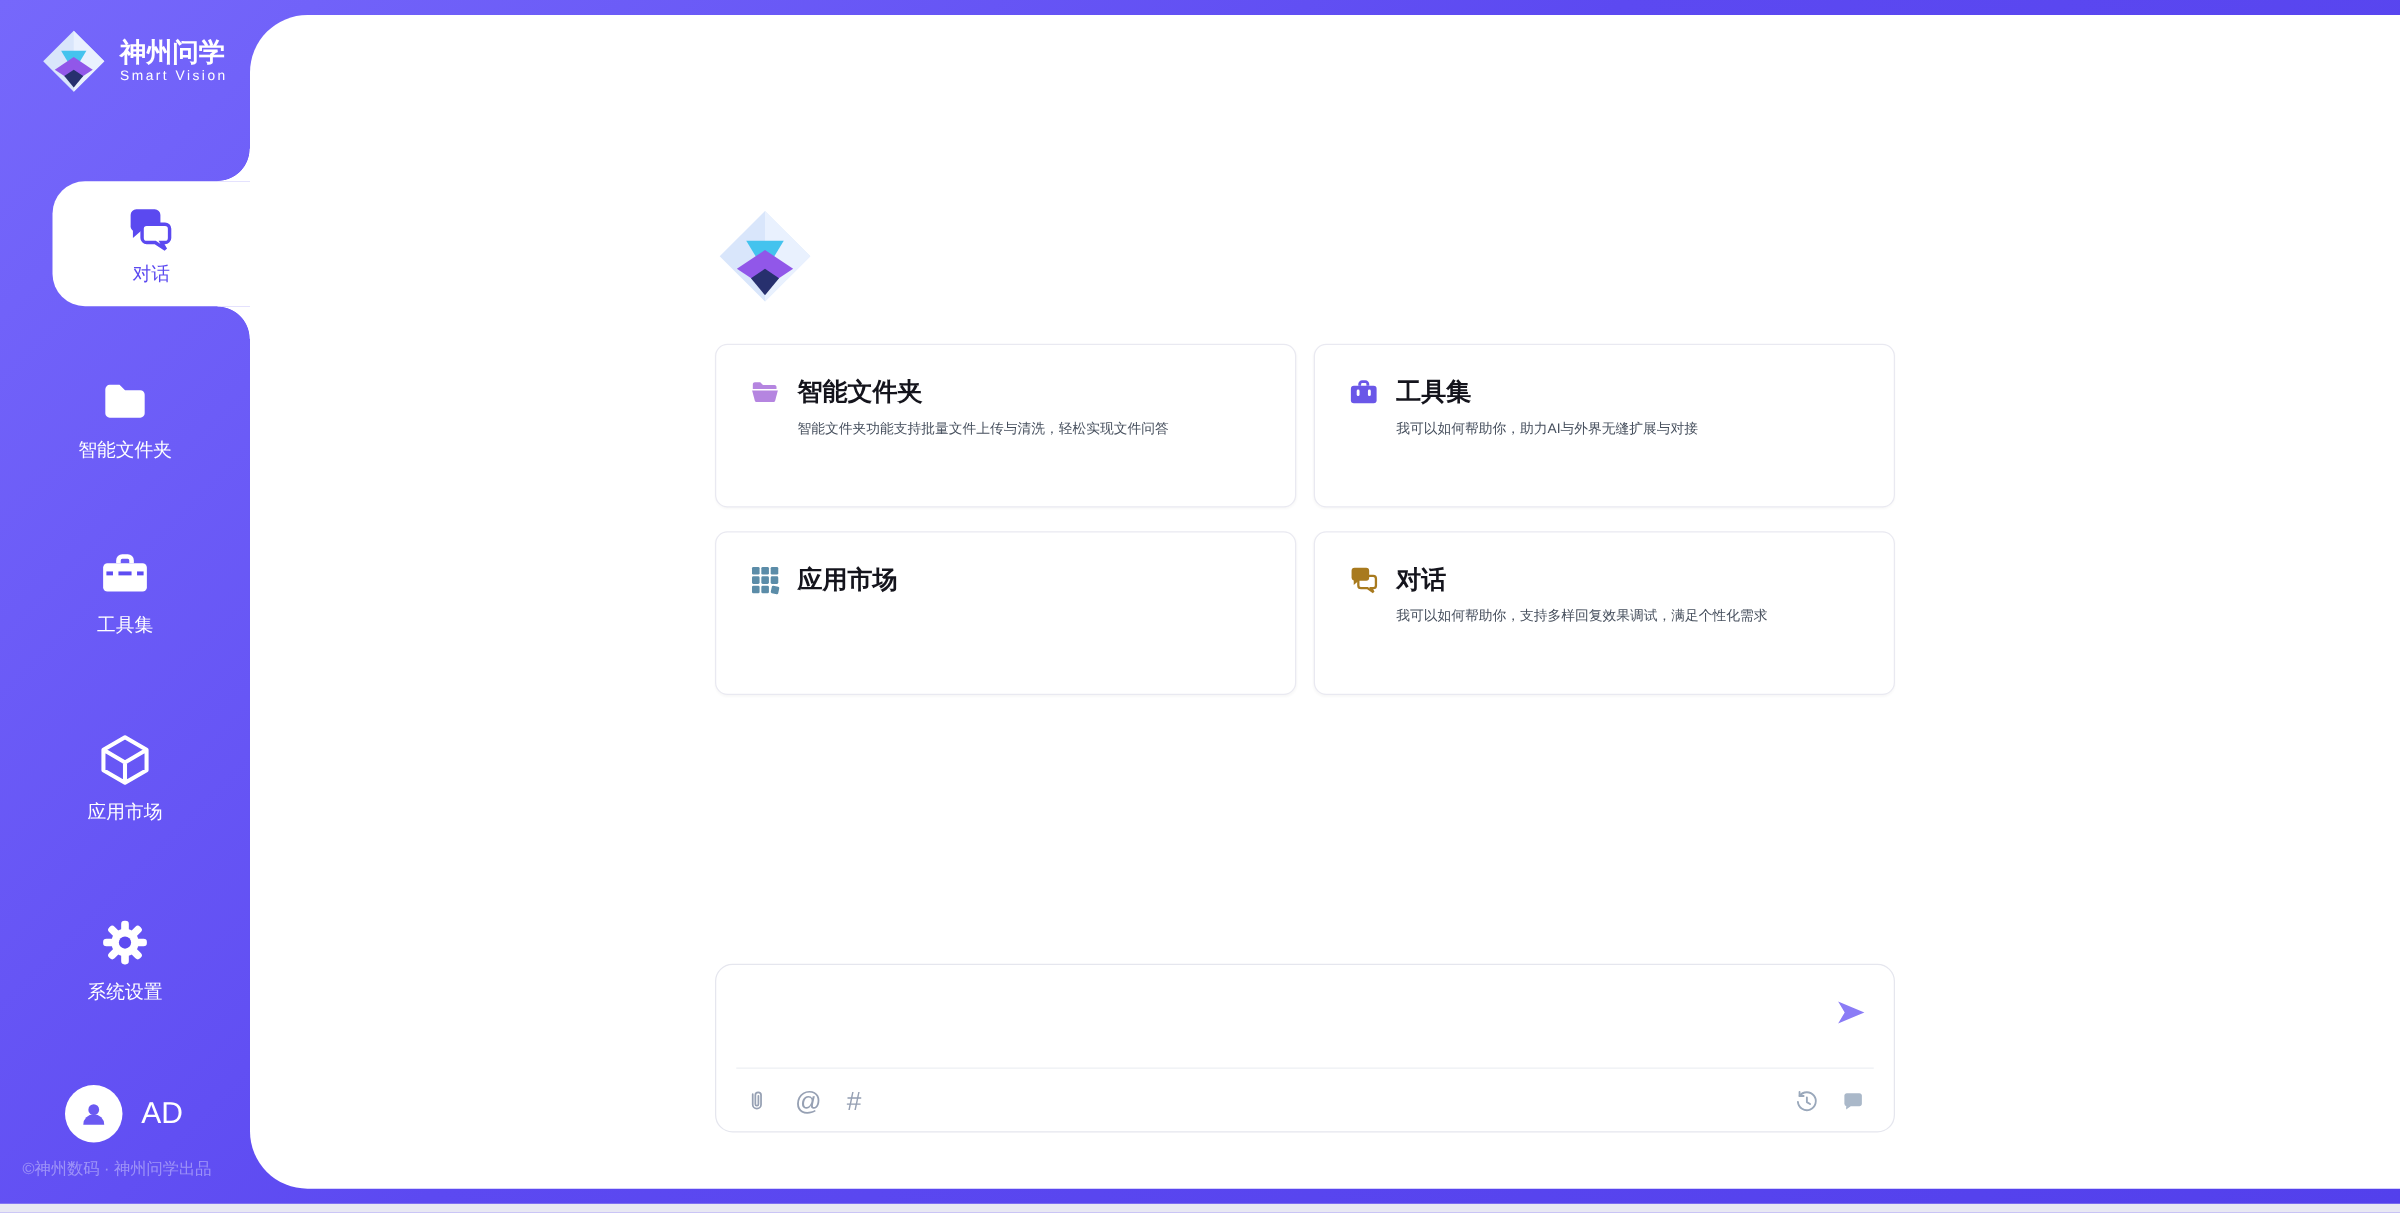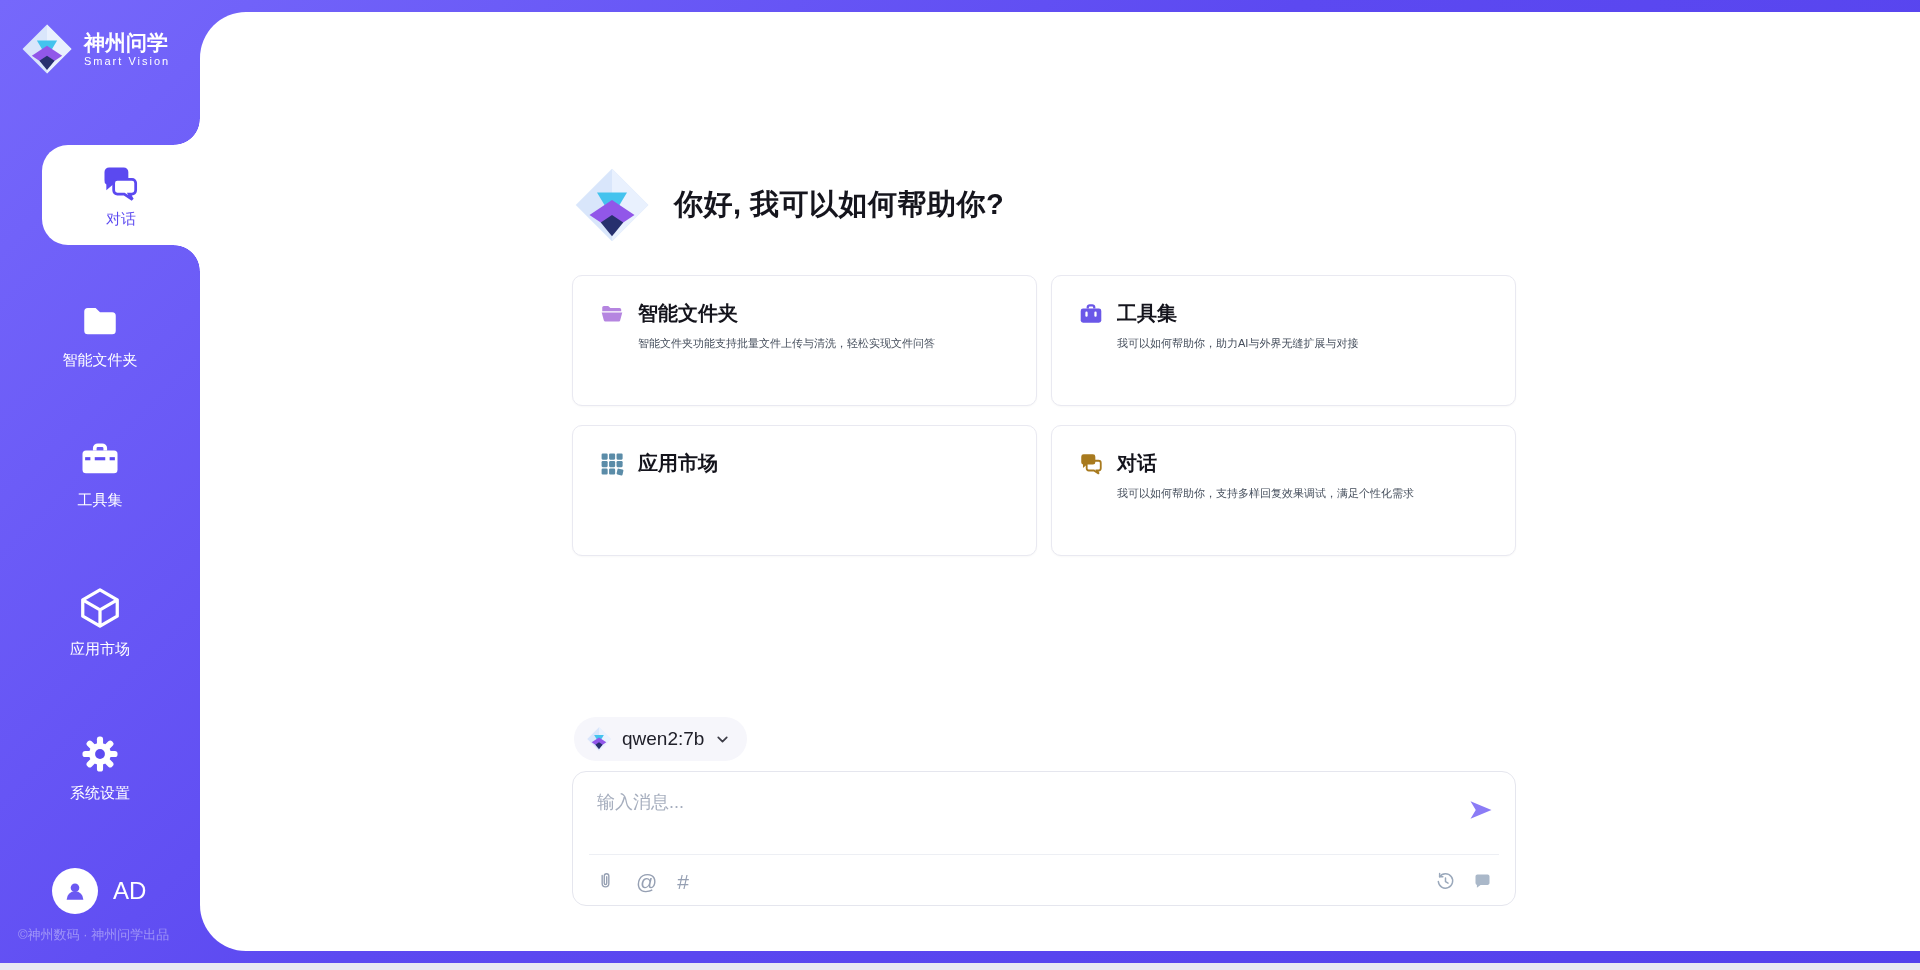--- a/index.html
+++ b/index.html
@@ -8,21 +8,21 @@
     font-family:"Liberation Sans","DejaVu Sans",sans-serif;
     background:linear-gradient(135deg,#7668fb 0%,#5c49f1 45%,#5340ec 100%);
   }
   .app{position:relative;width:1920px;height:970px;}
 
   
   .panel{position:absolute;top:12px;left:200px;right:0;bottom:19px;background:#fff;border-radius:46px 0 0 46px;}
   .bottom-strip{position:absolute;left:0;right:0;bottom:0;height:7px;background:#e8e8f3;}
 
   
-  .logo{position:absolute;left:20px;top:22px;display:flex;align-items:center;gap:10px;}
+  .logo{position:absolute;left:32px;top:22px;display:flex;align-items:center;gap:10px;}
   .logo-text{display:flex;flex-direction:column;line-height:1.15;}
   .logo-name{color:#fff;font-size:21px;font-weight:bold;}
   .logo-sub{color:#fff;font-size:11px;letter-spacing:2px;}
 
   .tab-active{
     position:absolute;left:42px;top:145px;width:158px;height:100px;background:#fff;
     border-radius:26px 0 0 26px;display:flex;flex-direction:column;align-items:center;justify-content:center;gap:5px;
     cursor:pointer;
   }
   .tab-active .nav-label{color:#5b49f0;}
@@ -176,21 +176,20 @@
       <div class="greeting">
         <span style="display:flex;">
           <svg width="80" height="80" viewBox="0 0 64 64">
             <polygon points="32,3 61,32 32,61 3,32" fill="#d9e6fb"></polygon>
             <polygon points="32,3 61,32 32,61" fill="#e9f1fe"></polygon>
             <polygon points="20,22 44,22 32,42" fill="#44c3ee"></polygon>
             <polygon points="32,28 50,40 32,52 14,40" fill="#9157e9"></polygon>
             <polygon points="32,40 41,46 32,57 23,46" fill="#27306e"></polygon>
           </svg>
         </span>
-        <span class="greeting-text">你好, 我可以如何帮助你?</span>
       </div>
 
       <div class="cards">
 
         <div class="card">
           <div class="card-head">
             <span style="display:flex;">
               <svg width="26" height="26" viewBox="0 0 24 24" fill="#b585e0">
                 <path d="M3 6c0-.8.7-1.5 1.5-1.5h4l2 2h8.5c.8 0 1.5.7 1.5 1.5v1.5H3V6z"></path>
                 <path d="M2.5 10.5h19l-2 7.5c-.2.6-.7 1-1.3 1H5.8c-.6 0-1.1-.4-1.3-1l-2-7.5z"></path>
@@ -242,40 +241,22 @@
                 <path d="M10 9h9a2 2 0 0 1 2 2v5a2 2 0 0 1-2 2h-1.5l1.7 3-4.5-3H10a2 2 0 0 1-2-2v-5a2 2 0 0 1 2-2z" fill="#fff" stroke="#a87a1e" stroke-width="1.7"></path>
                 <path d="M3 5.2A2.2 2.2 0 0 1 5.2 3h8.6A2.2 2.2 0 0 1 16 5.2v5.1a2.2 2.2 0 0 1-2.2 2.2H8.3L4.6 15.6v-3.2A2.2 2.2 0 0 1 3 10.3V5.2z" fill="#a87a1e"></path>
               </svg>
             </span>
             <span class="card-title">对话</span>
           </div>
           <div class="card-desc">我可以如何帮助你，支持多样回复效果调试，满足个性化需求</div>
         </div>
       </div>
 
-      <div class="model-pill">
-        <span style="display:flex;">
-          <svg width="26" height="26" viewBox="0 0 64 64">
-            <polygon points="32,3 61,32 32,61 3,32" fill="#d9e6fb"></polygon>
-            <polygon points="32,3 61,32 32,61" fill="#e9f1fe"></polygon>
-            <polygon points="20,22 44,22 32,42" fill="#44c3ee"></polygon>
-            <polygon points="32,28 50,40 32,52 14,40" fill="#9157e9"></polygon>
-            <polygon points="32,40 41,46 32,57 23,46" fill="#27306e"></polygon>
-          </svg>
-        </span>
-        <span class="model-name">qwen2:7b</span>
-        <span style="display:flex;">
-          <svg width="17" height="17" viewBox="0 0 20 20">
-            <path d="M5 7.5l5 5 5-5" stroke="#3c3c46" stroke-width="2" fill="none" stroke-linecap="round" stroke-linejoin="round"></path>
-          </svg>
-        </span>
-      </div>
 
       <div class="composer">
-        <textarea placeholder="输入消息..." style=""></textarea>
 
         <span class="send-btn">
           <svg width="28" height="28" viewBox="0 0 24 24" fill="#8b7cf6">
             <path d="M3 4.5L21 12 3 19.5l4.5-7.5L3 4.5z"></path>
           </svg>
         </span>
 
         <div class="composer-divider"></div>
 
         <div class="composer-bottom">

